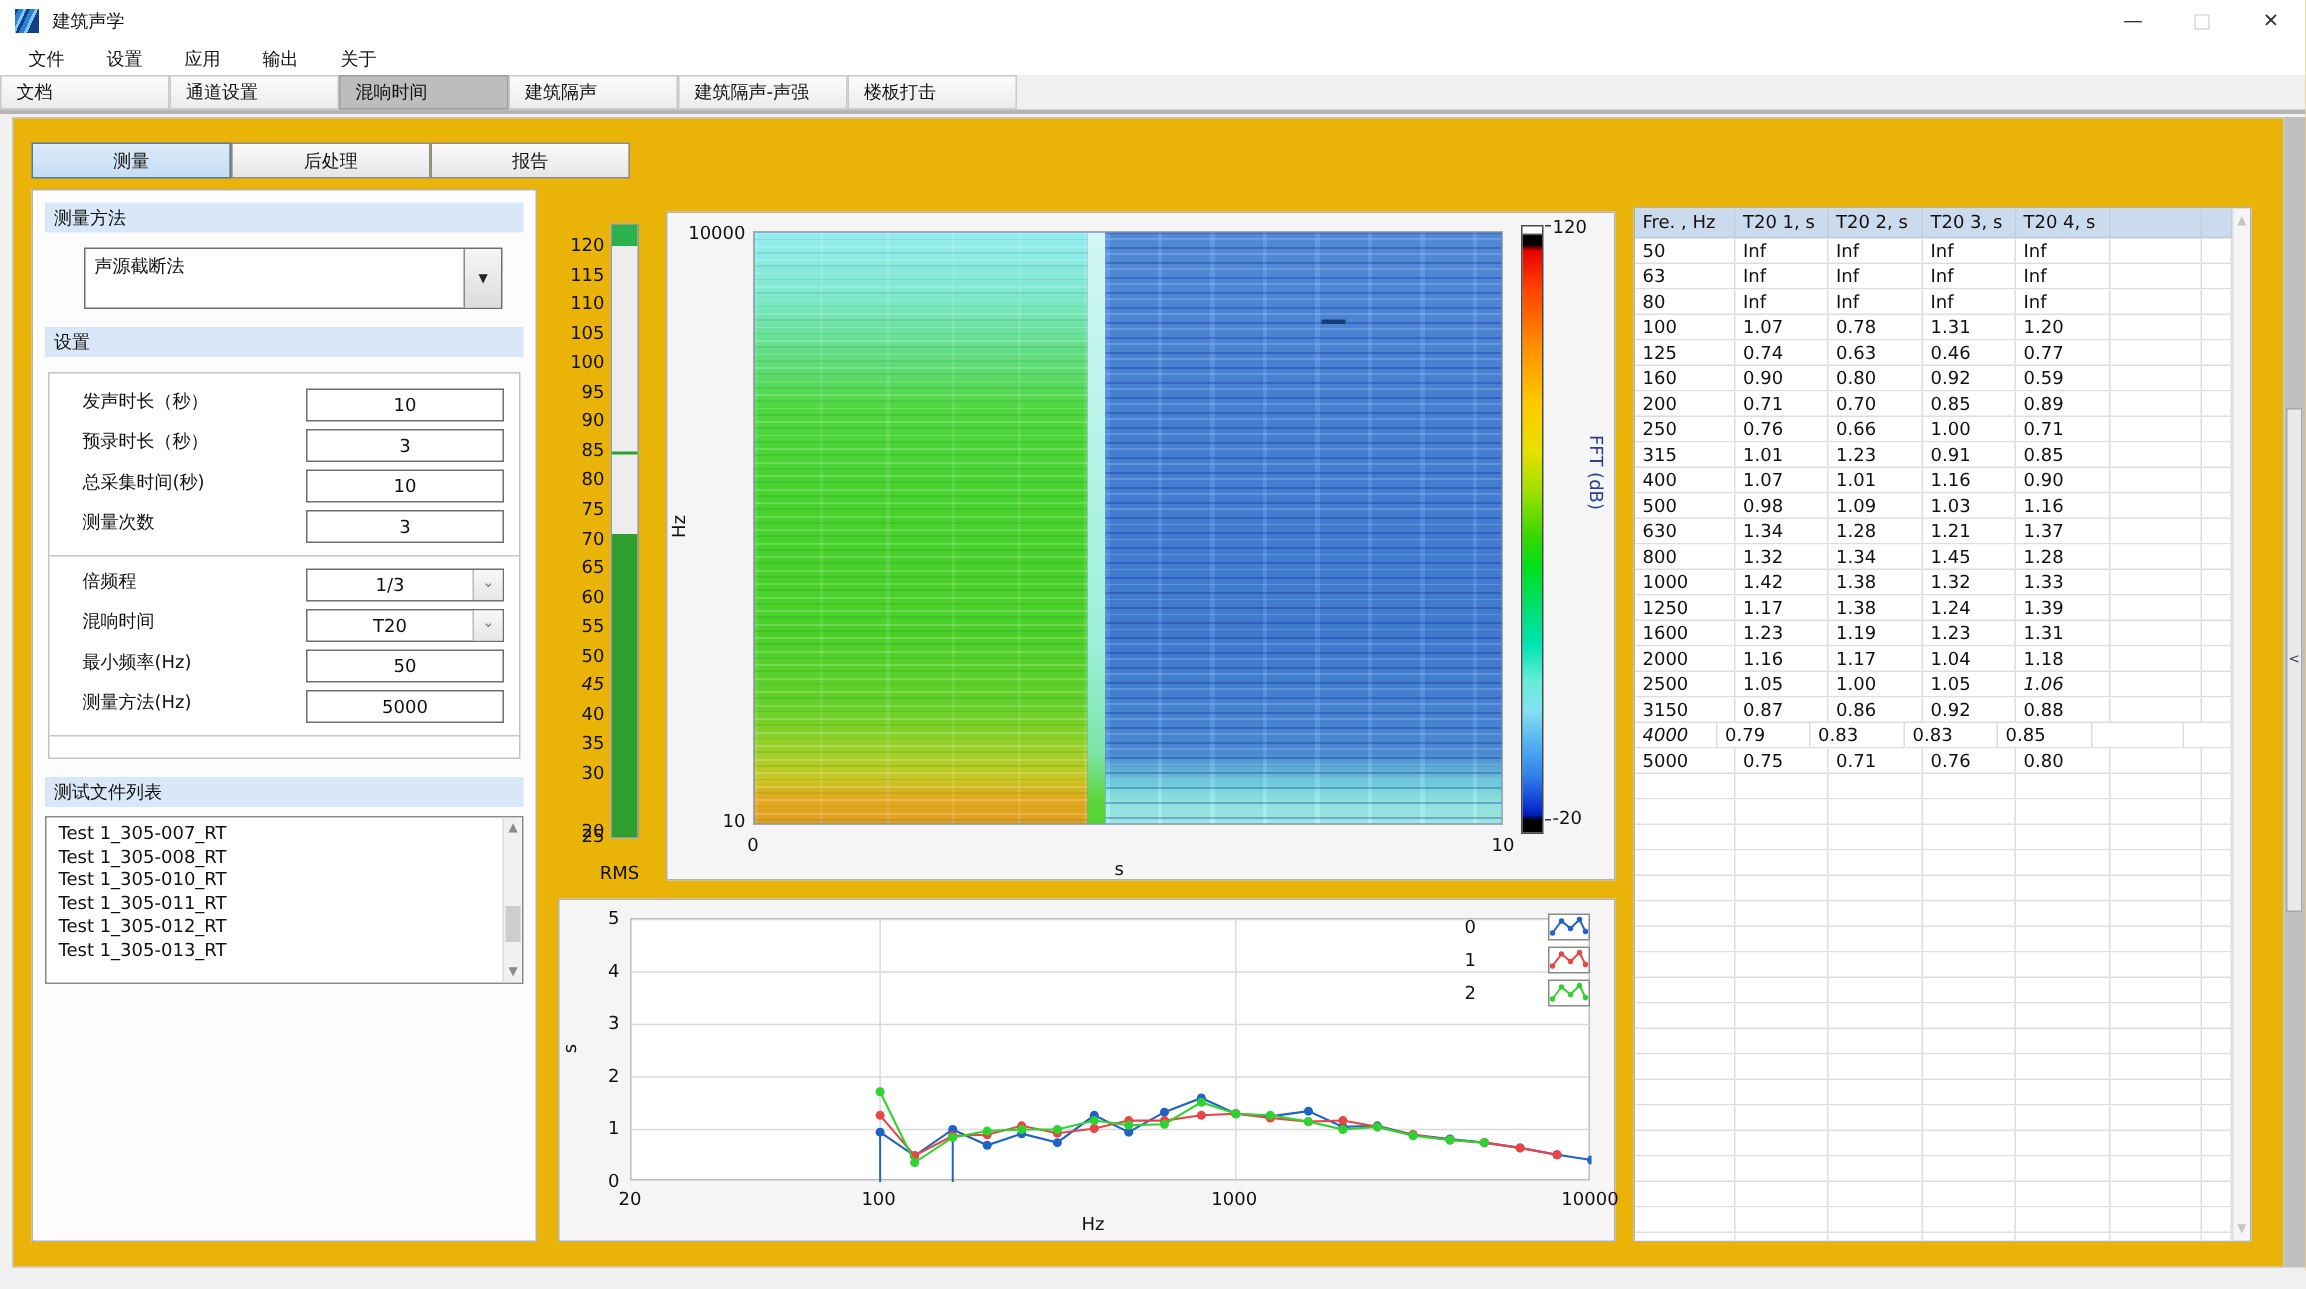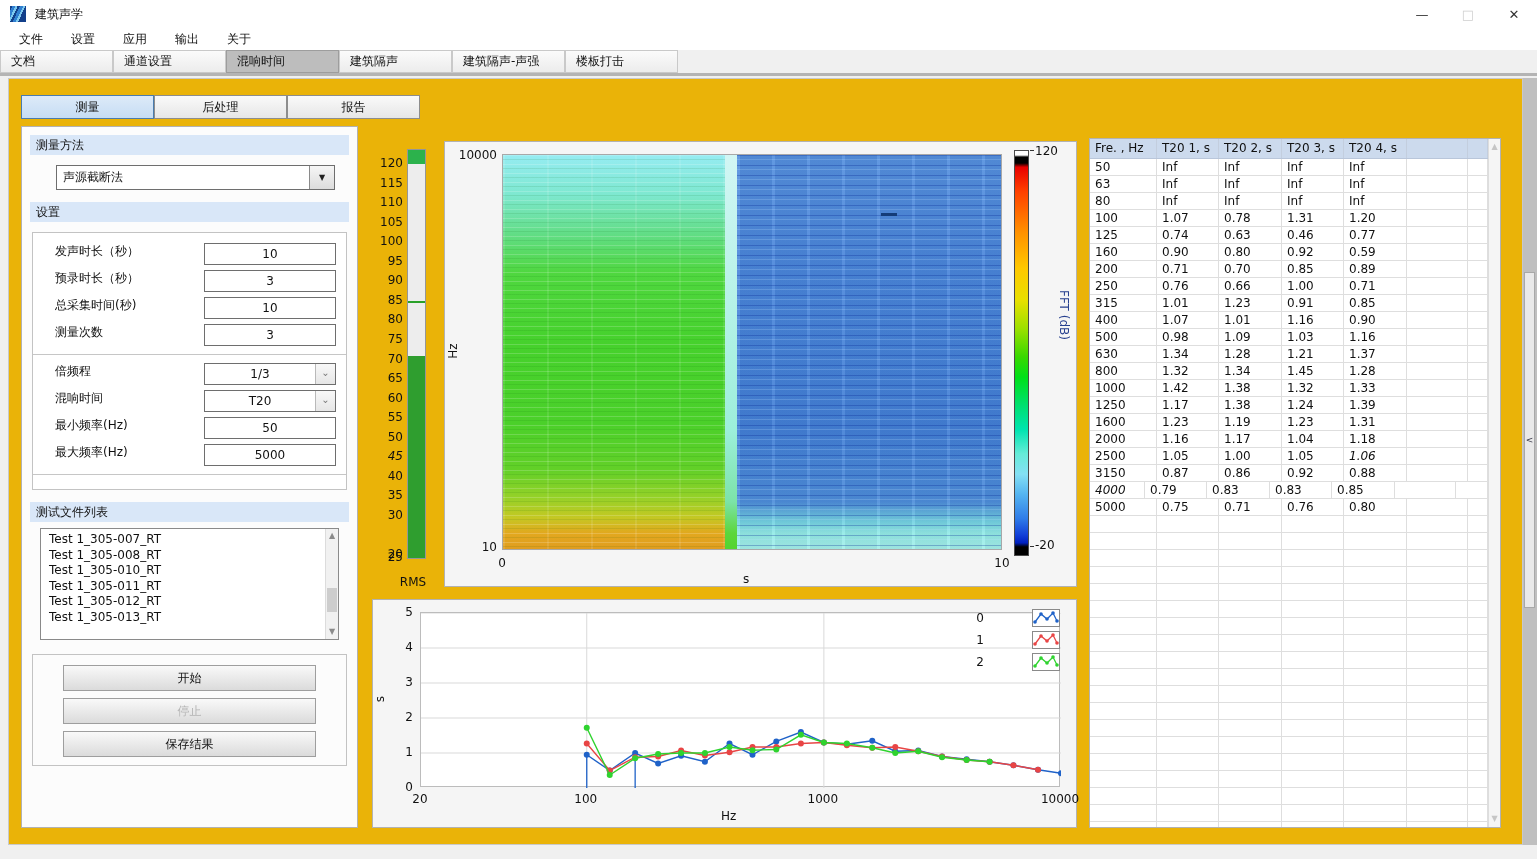--- a/index.html
+++ b/index.html
@@ -29,36 +29,36 @@
   #frame{position:absolute;left:8px;top:78px;width:1515px;height:767px;background:#eab308;border:1px solid #c9c9c9}
 
   
   #subtabs{position:absolute;left:12px;top:16px;display:flex}
   .subtab{width:133px;height:24px;line-height:22px;text-align:center;background:linear-gradient(#fafafa,#e6e6e6);border:1px solid #8d8d8d}
   .subtab.active{background:linear-gradient(#ddeaf8,#c6ddf4);border:1px solid #4a7cae}
 
   
   #settings-panel{position:absolute;left:12px;top:47px;width:337px;height:702px;background:#fcfcfc;border:1px solid #b2b2b2;padding:8px;overflow:hidden}
   .section-header{height:20px;line-height:20px;background:#d9e7f8;padding-left:6px}
-  #method-combo{margin:10px 14px 12px 26px;height:25px;border:1px solid #6e6e6e;background:#fff;display:flex;align-items:stretch}
+  #method-combo{margin:10px 14px 12px 26px;height:41px;border:1px solid #6e6e6e;background:#fff;display:flex;align-items:stretch}
   #method-combo .val{flex:1;padding-left:6px;line-height:23px}
   .combo-arrow{width:25px;border-left:1px solid #8a8a8a;background:linear-gradient(#f6f6f6,#dcdcdc);
        display:flex;align-items:center;justify-content:center;font-size:8px;color:#222}
   #fields-box{margin:10px 2px 0;border:1px solid #c3c3c3;background:#fff;padding:10px 10px 6px}
   .field-row{display:flex;align-items:flex-start;height:22px;margin-bottom:5px}
   .field-row.gap-after{margin-bottom:13px}
   .field-label{flex:1;padding-left:12px;white-space:nowrap}
   .field-input{width:132px;height:22px;border:1px solid #6e6e6e;background:#fff;text-align:center;line-height:20px}
   .field-select{width:132px;height:22px;border:1px solid #6e6e6e;background:#fff;display:flex}
   .field-select .select-value{flex:1;text-align:center;line-height:20px}
   .select-chevron{width:20px;border-left:1px solid #b9b9b9;background:linear-gradient(#f8f8f8,#e6e6e6);
        text-align:center;line-height:18px;color:#7a7a7a;font-size:10px}
   .group-divider{border-top:1px solid #c6c6c6;margin:8px -10px}
   #filelist-header{margin-top:12px}
-  #filelist{margin:6px 10px 0;height:112px;border:1px solid #8a8a8a;background:#fff;position:relative;
+  #filelist{margin:6px 0 0;height:112px;border:1px solid #8a8a8a;background:#fff;position:relative;
        padding:3px 16px 0 8px;line-height:15.5px;overflow:hidden}
   .file-item{white-space:nowrap}
   .vscroll{position:absolute;right:0;top:0;bottom:0;width:13px;background:#f1f1f1;border-left:1px solid #dcdcdc}
   .vscroll .up,.vscroll .down{position:absolute;left:0;width:100%;text-align:center;font-size:8px;color:#8a8a8a;line-height:12px}
   .vscroll .up{top:1px}.vscroll .down{bottom:1px}
   .vscroll .thumb{position:absolute;left:1px;right:1px;background:#cdcdcd}
   #buttons-box{margin:14px 2px 0;border:1px solid #c3c3c3;height:112px;padding:10px 30px;display:flex;flex-direction:column;gap:7px;background:#fcfcfc}
   .action-btn{height:26px;border:1px solid #9e9e9e;background:linear-gradient(#f9f9f9,#dbdbdb);text-align:center;line-height:24px}
   .action-btn.disabled{color:#b5b5b5}
 
@@ -201,46 +201,41 @@
           <div class="field-select">
             <span class="select-value">T20</span>
             <span class="select-chevron">⌄</span>
           </div>
         </div>
         <div class="field-row">
           <span class="field-label">最小频率(Hz)</span>
           <div class="field-input">50</div>
         </div>
         <div class="field-row">
-          <span class="field-label">最大频率(Hz)</span>
+          <span class="field-label">测量方法(Hz)</span>
           <div class="field-input">5000</div>
         </div>
         <div class="group-divider"></div>
       </div>
     <div class="section-header" id="filelist-header">测试文件列表</div>
     <div id="filelist">
       <div id="filelist-items">
           <div class="file-item">Test 1_305-007_RT</div>
           <div class="file-item">Test 1_305-008_RT</div>
           <div class="file-item">Test 1_305-010_RT</div>
           <div class="file-item">Test 1_305-011_RT</div>
           <div class="file-item">Test 1_305-012_RT</div>
           <div class="file-item">Test 1_305-013_RT</div>
         </div>
       <div class="vscroll">
         <div class="up">▲</div>
         <div class="thumb" style="top:59px;height:24px"></div>
         <div class="down">▼</div>
       </div>
     </div>
-    <div id="buttons-box">
-        <div class="action-btn">开始</div>
-        <div class="action-btn disabled">停止</div>
-        <div class="action-btn">保存结果</div>
-      </div>
   </div>
 
   <div id="rms">
     <div id="rms-ticks">
         <div class="rms-tick" style="top: 15px;">120</div>
         <div class="rms-tick" style="top: 34.55px;">115</div>
         <div class="rms-tick" style="top: 54.1px;">110</div>
         <div class="rms-tick" style="top: 73.65px;">105</div>
         <div class="rms-tick" style="top: 93.2px;">100</div>
         <div class="rms-tick" style="top: 112.75px;">95</div>

